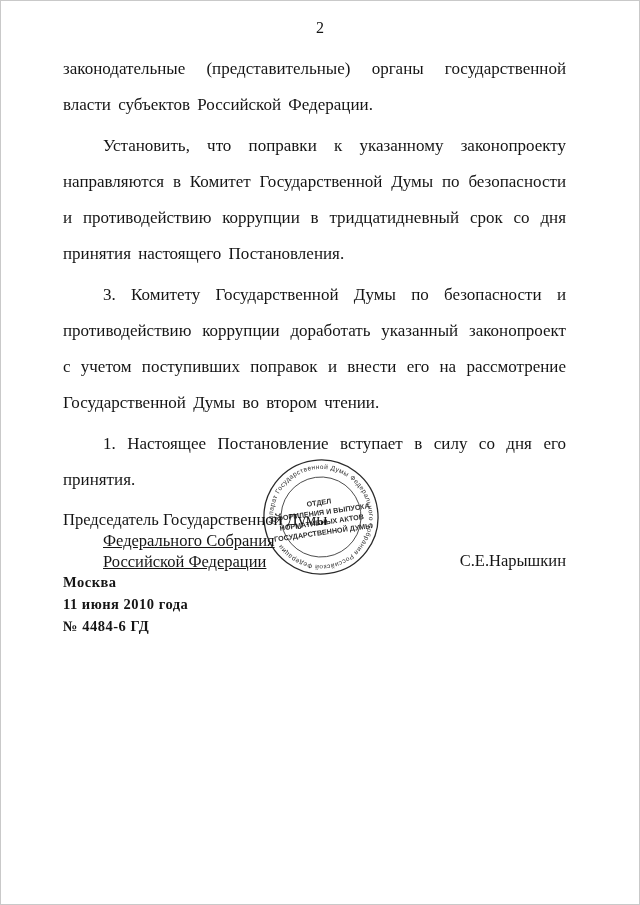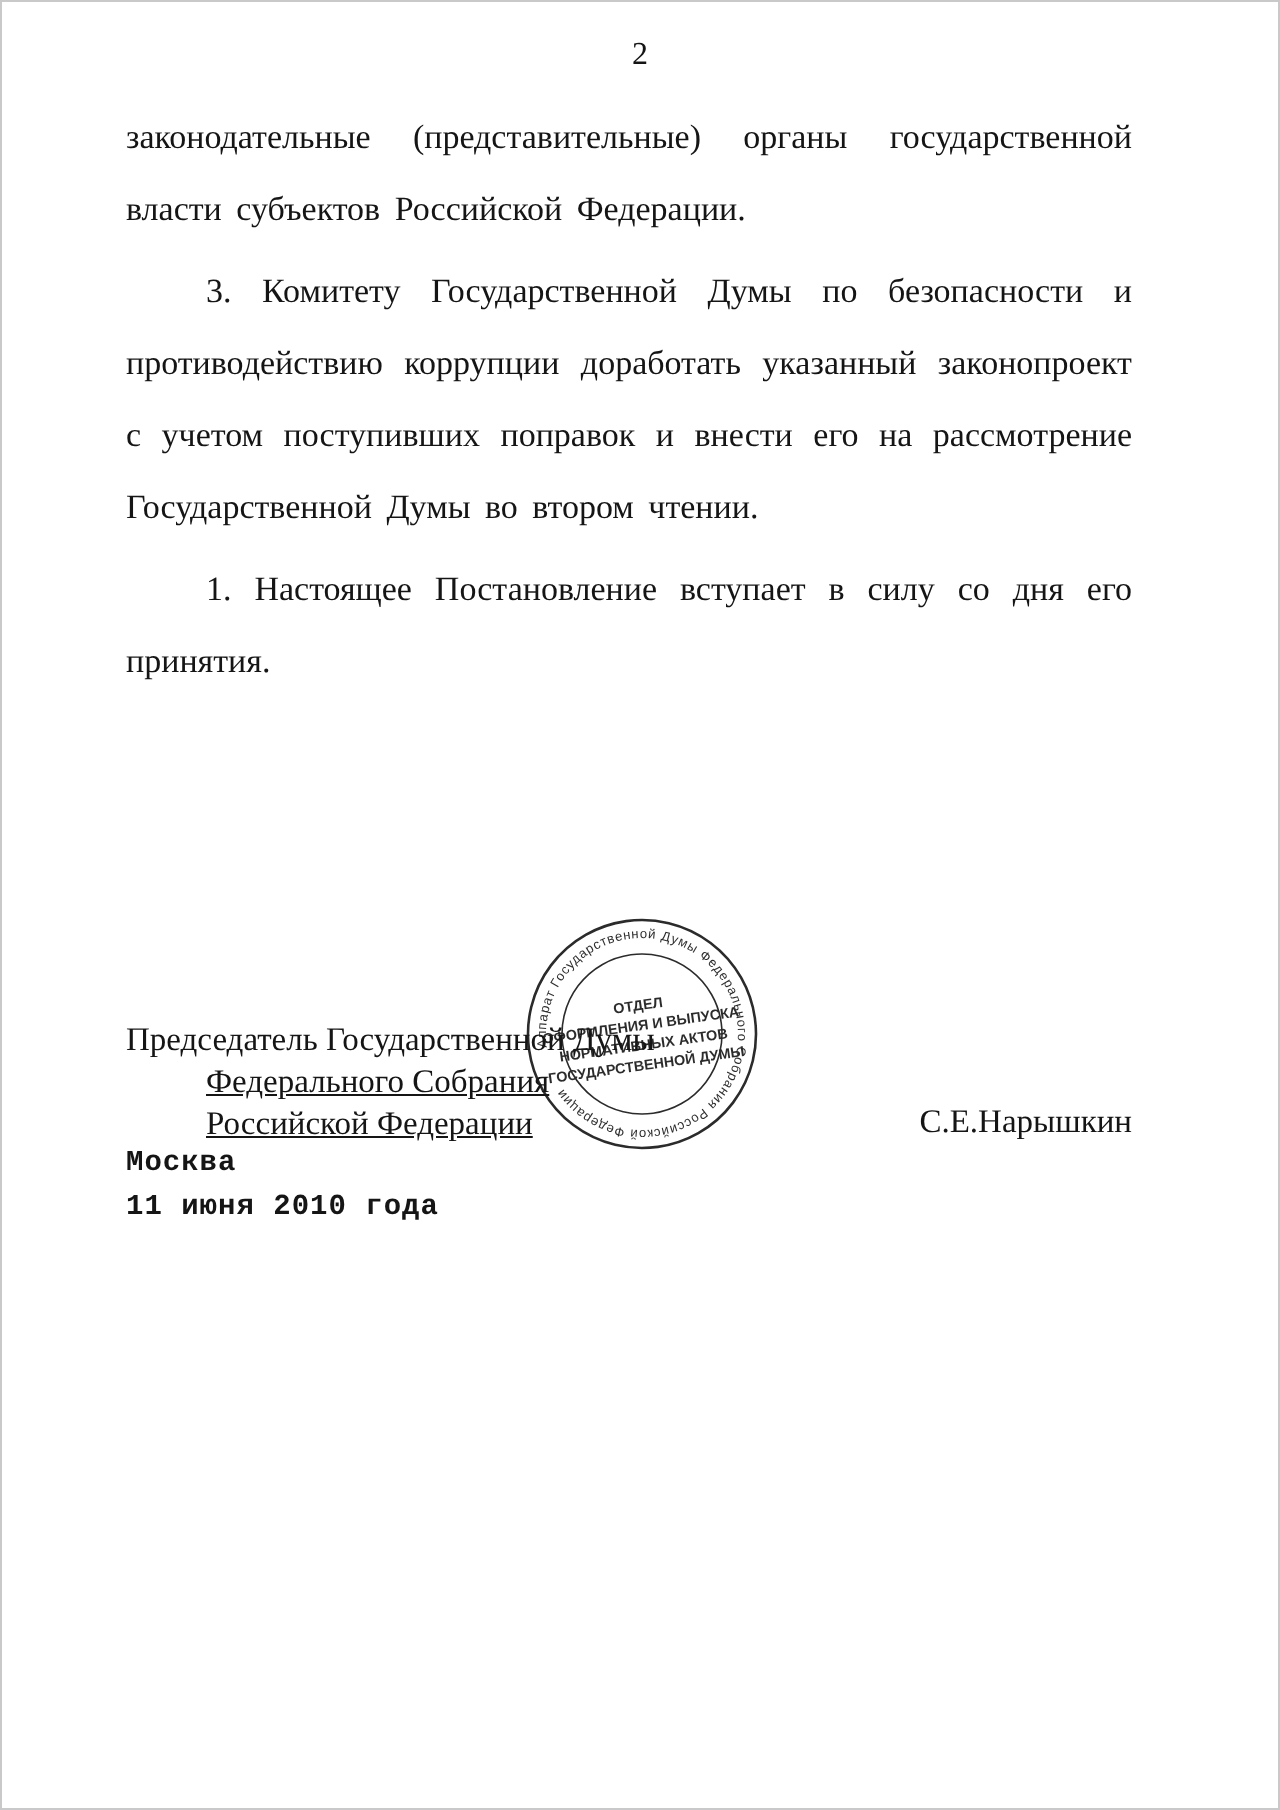--- a/index.html
+++ b/index.html
@@ -70,36 +70,37 @@
     font-family: "Liberation Sans", sans-serif;
     fill: #1a1a1a;
   }
   .stamp .rim-text { font-size: 6.6px; letter-spacing: 0.4px; }
   .stamp .center-text { font-size: 7.2px; font-weight: bold; }
 
   .footer {
     position: absolute;
     top: 570px;
     left: 62px;
-    font-family: Liberation Mono, monospace;
+    font-family: Liberation Serif, serif;
     font-weight: bold;
     font-size: 14.5px;
     line-height: 22px;
     letter-spacing: 0.5px;
   }
 </style>
 </head>
 <body>
 
 <div class="page">
 
   <div class="page-number">2</div>
 
   <div class="content">
     <p>законодательные (представительные) органы государственной власти субъектов Российской Федерации.</p>
+    <p class="indent">Установить, что поправки к указанному законопроекту направляются в Комитет Государственной Думы по безопасности и противодействию коррупции в тридцатидневный срок со дня принятия настоящего Постановления.</p>
     <p class="indent">3. Комитету Государственной Думы по безопасности и противодействию коррупции доработать указанный законопроект с учетом поступивших поправок и внести его на рассмотрение Государственной Думы во втором чтении.</p>
     <p class="indent">1. Настоящее Постановление вступает в силу со дня его принятия.</p>
   </div>
 
   <div class="signature">
     <div class="sig-line-1">Председатель Государственной Думы</div>
     <div class="sig-line-2">Федерального Собрания</div>
     <div class="sig-line-3">Российской Федерации</div>
     <div class="sig-name">С.Е.Нарышкин</div>
   </div>
@@ -117,15 +118,16 @@
       <text class="center-text" x="60" y="48" text-anchor="middle">ОТДЕЛ</text>
       <text class="center-text" x="60" y="58" text-anchor="middle">ОФОРМЛЕНИЯ И ВЫПУСКА</text>
       <text class="center-text" x="60" y="68" text-anchor="middle">НОРМАТИВНЫХ АКТОВ</text>
       <text class="center-text" x="60" y="78" text-anchor="middle">ГОСУДАРСТВЕННОЙ ДУМЫ</text>
     </svg>
   </div>
 
   <div class="footer">
     <div>Москва</div>
     <div>11 июня 2010 года</div>
+    <div>№ 4484-6 ГД</div>
   </div>
 
 </div>
 
 </body></html>

